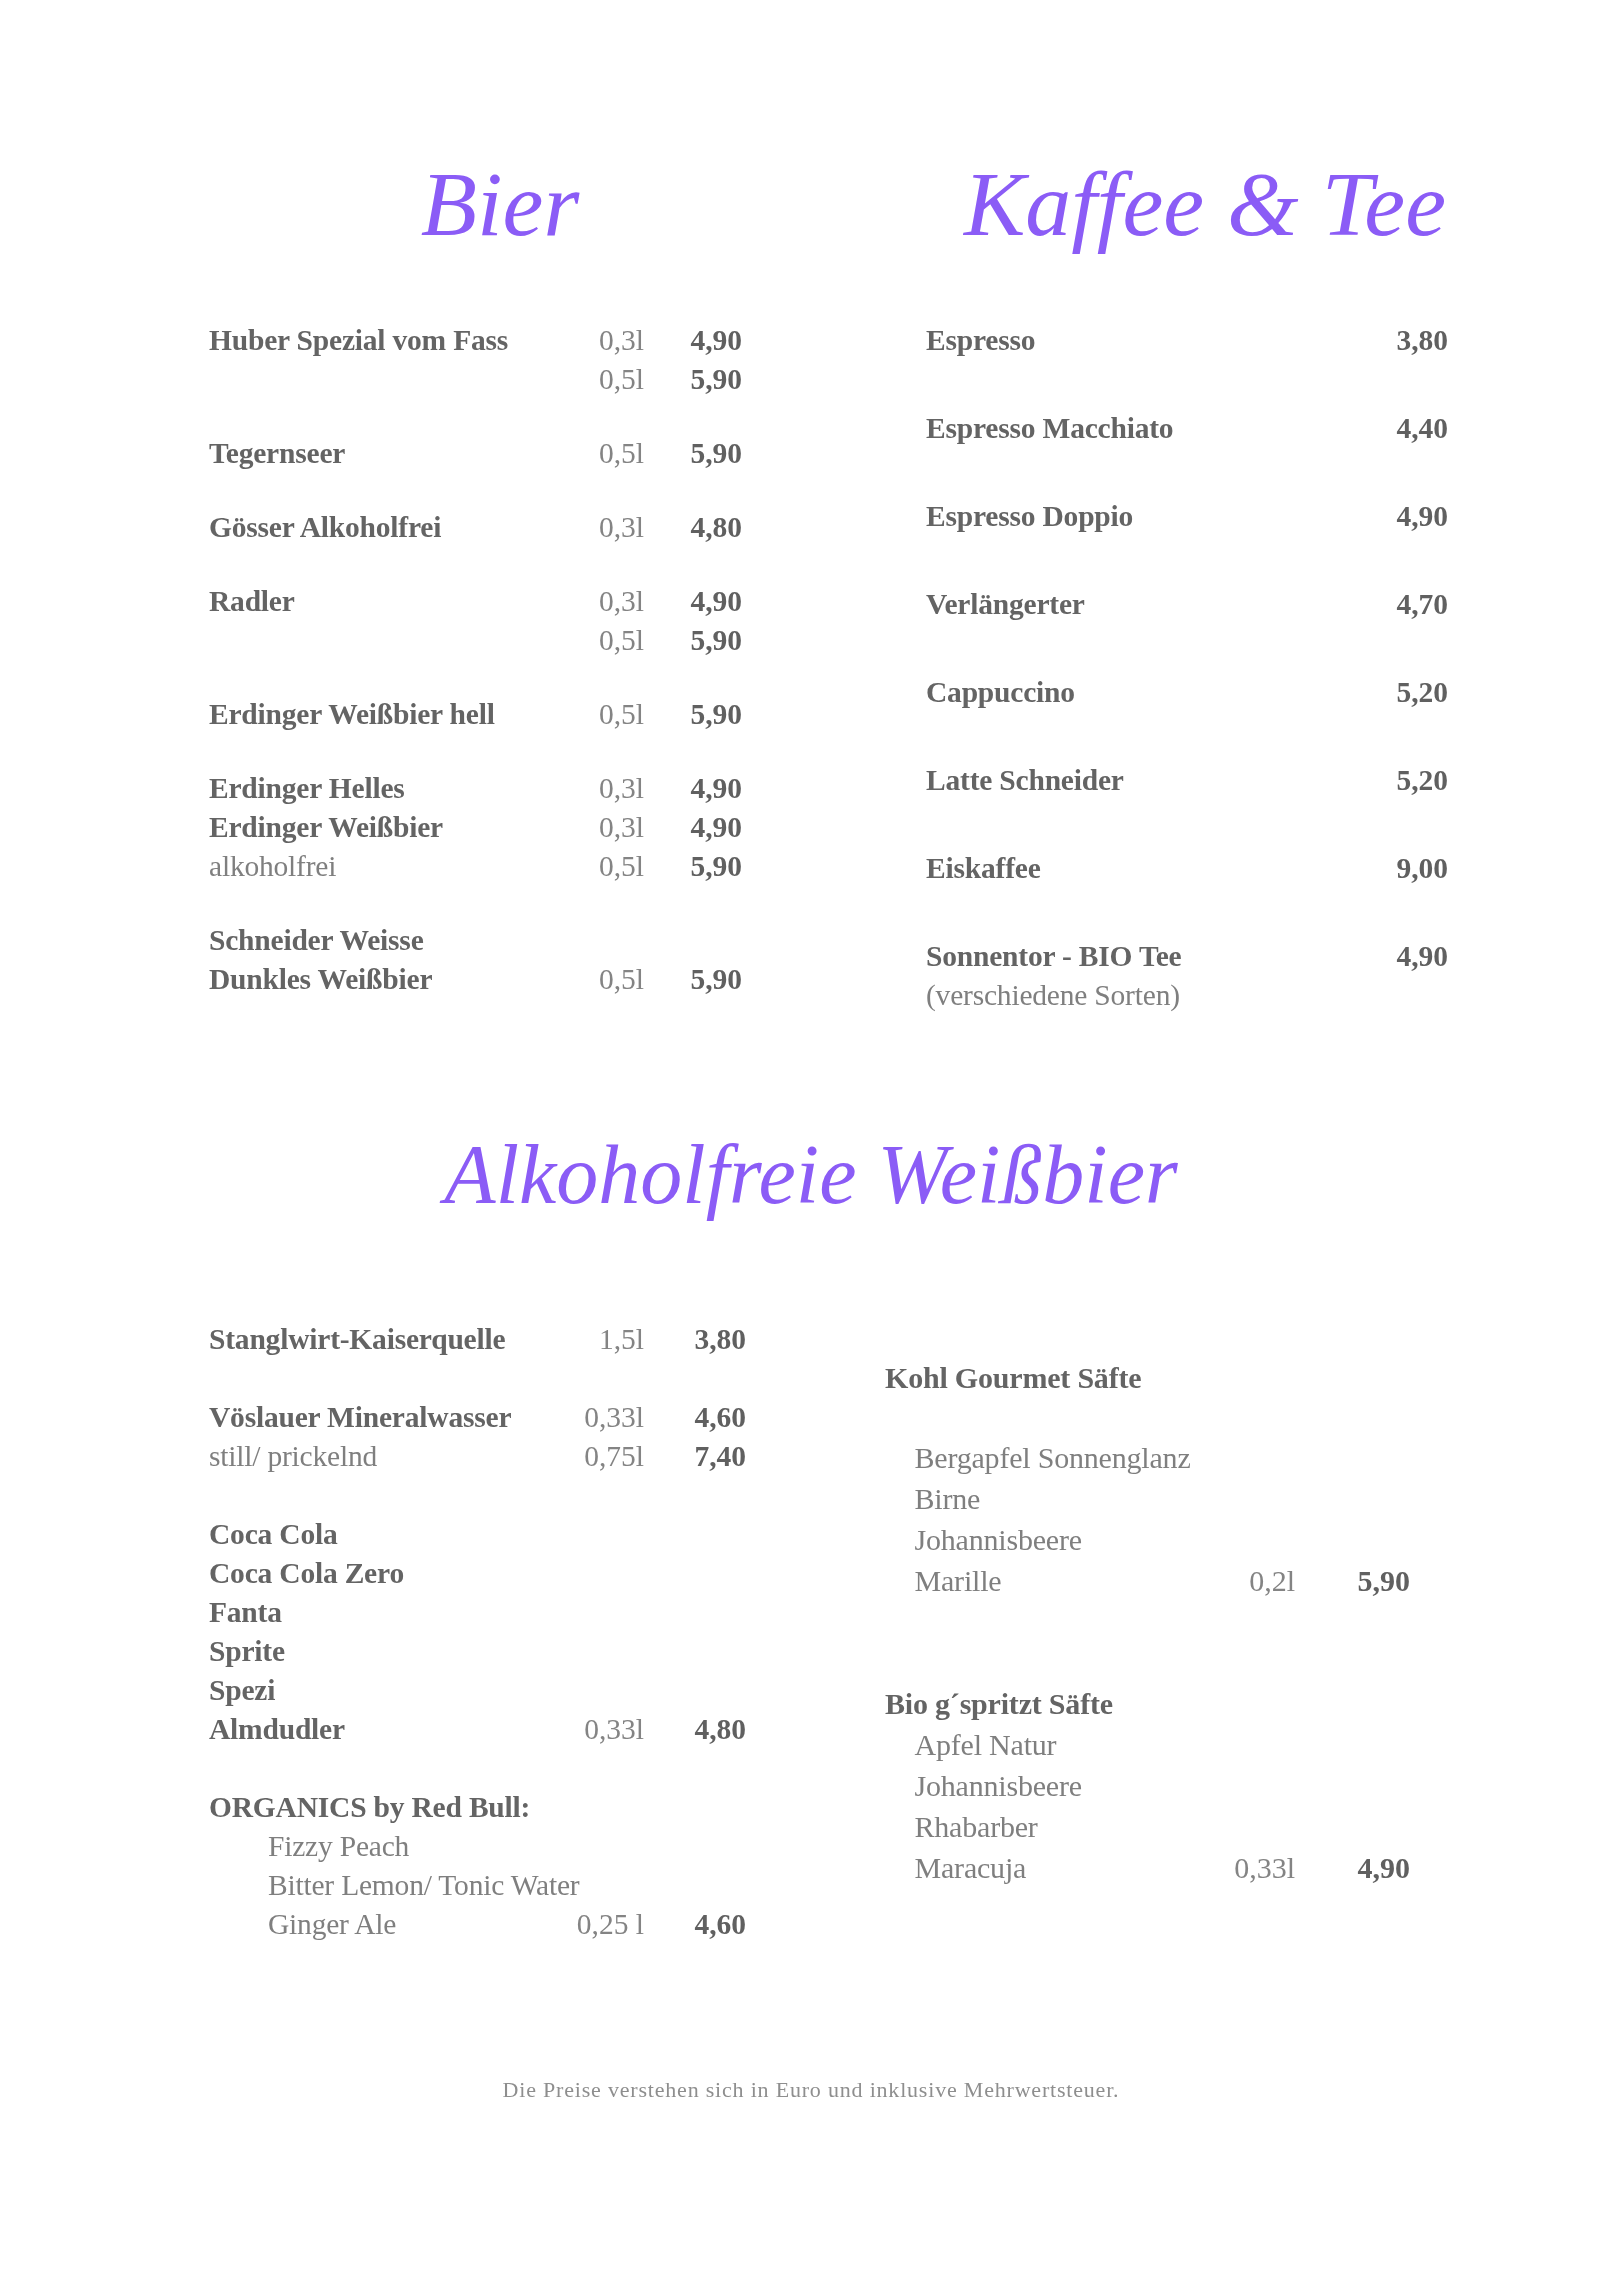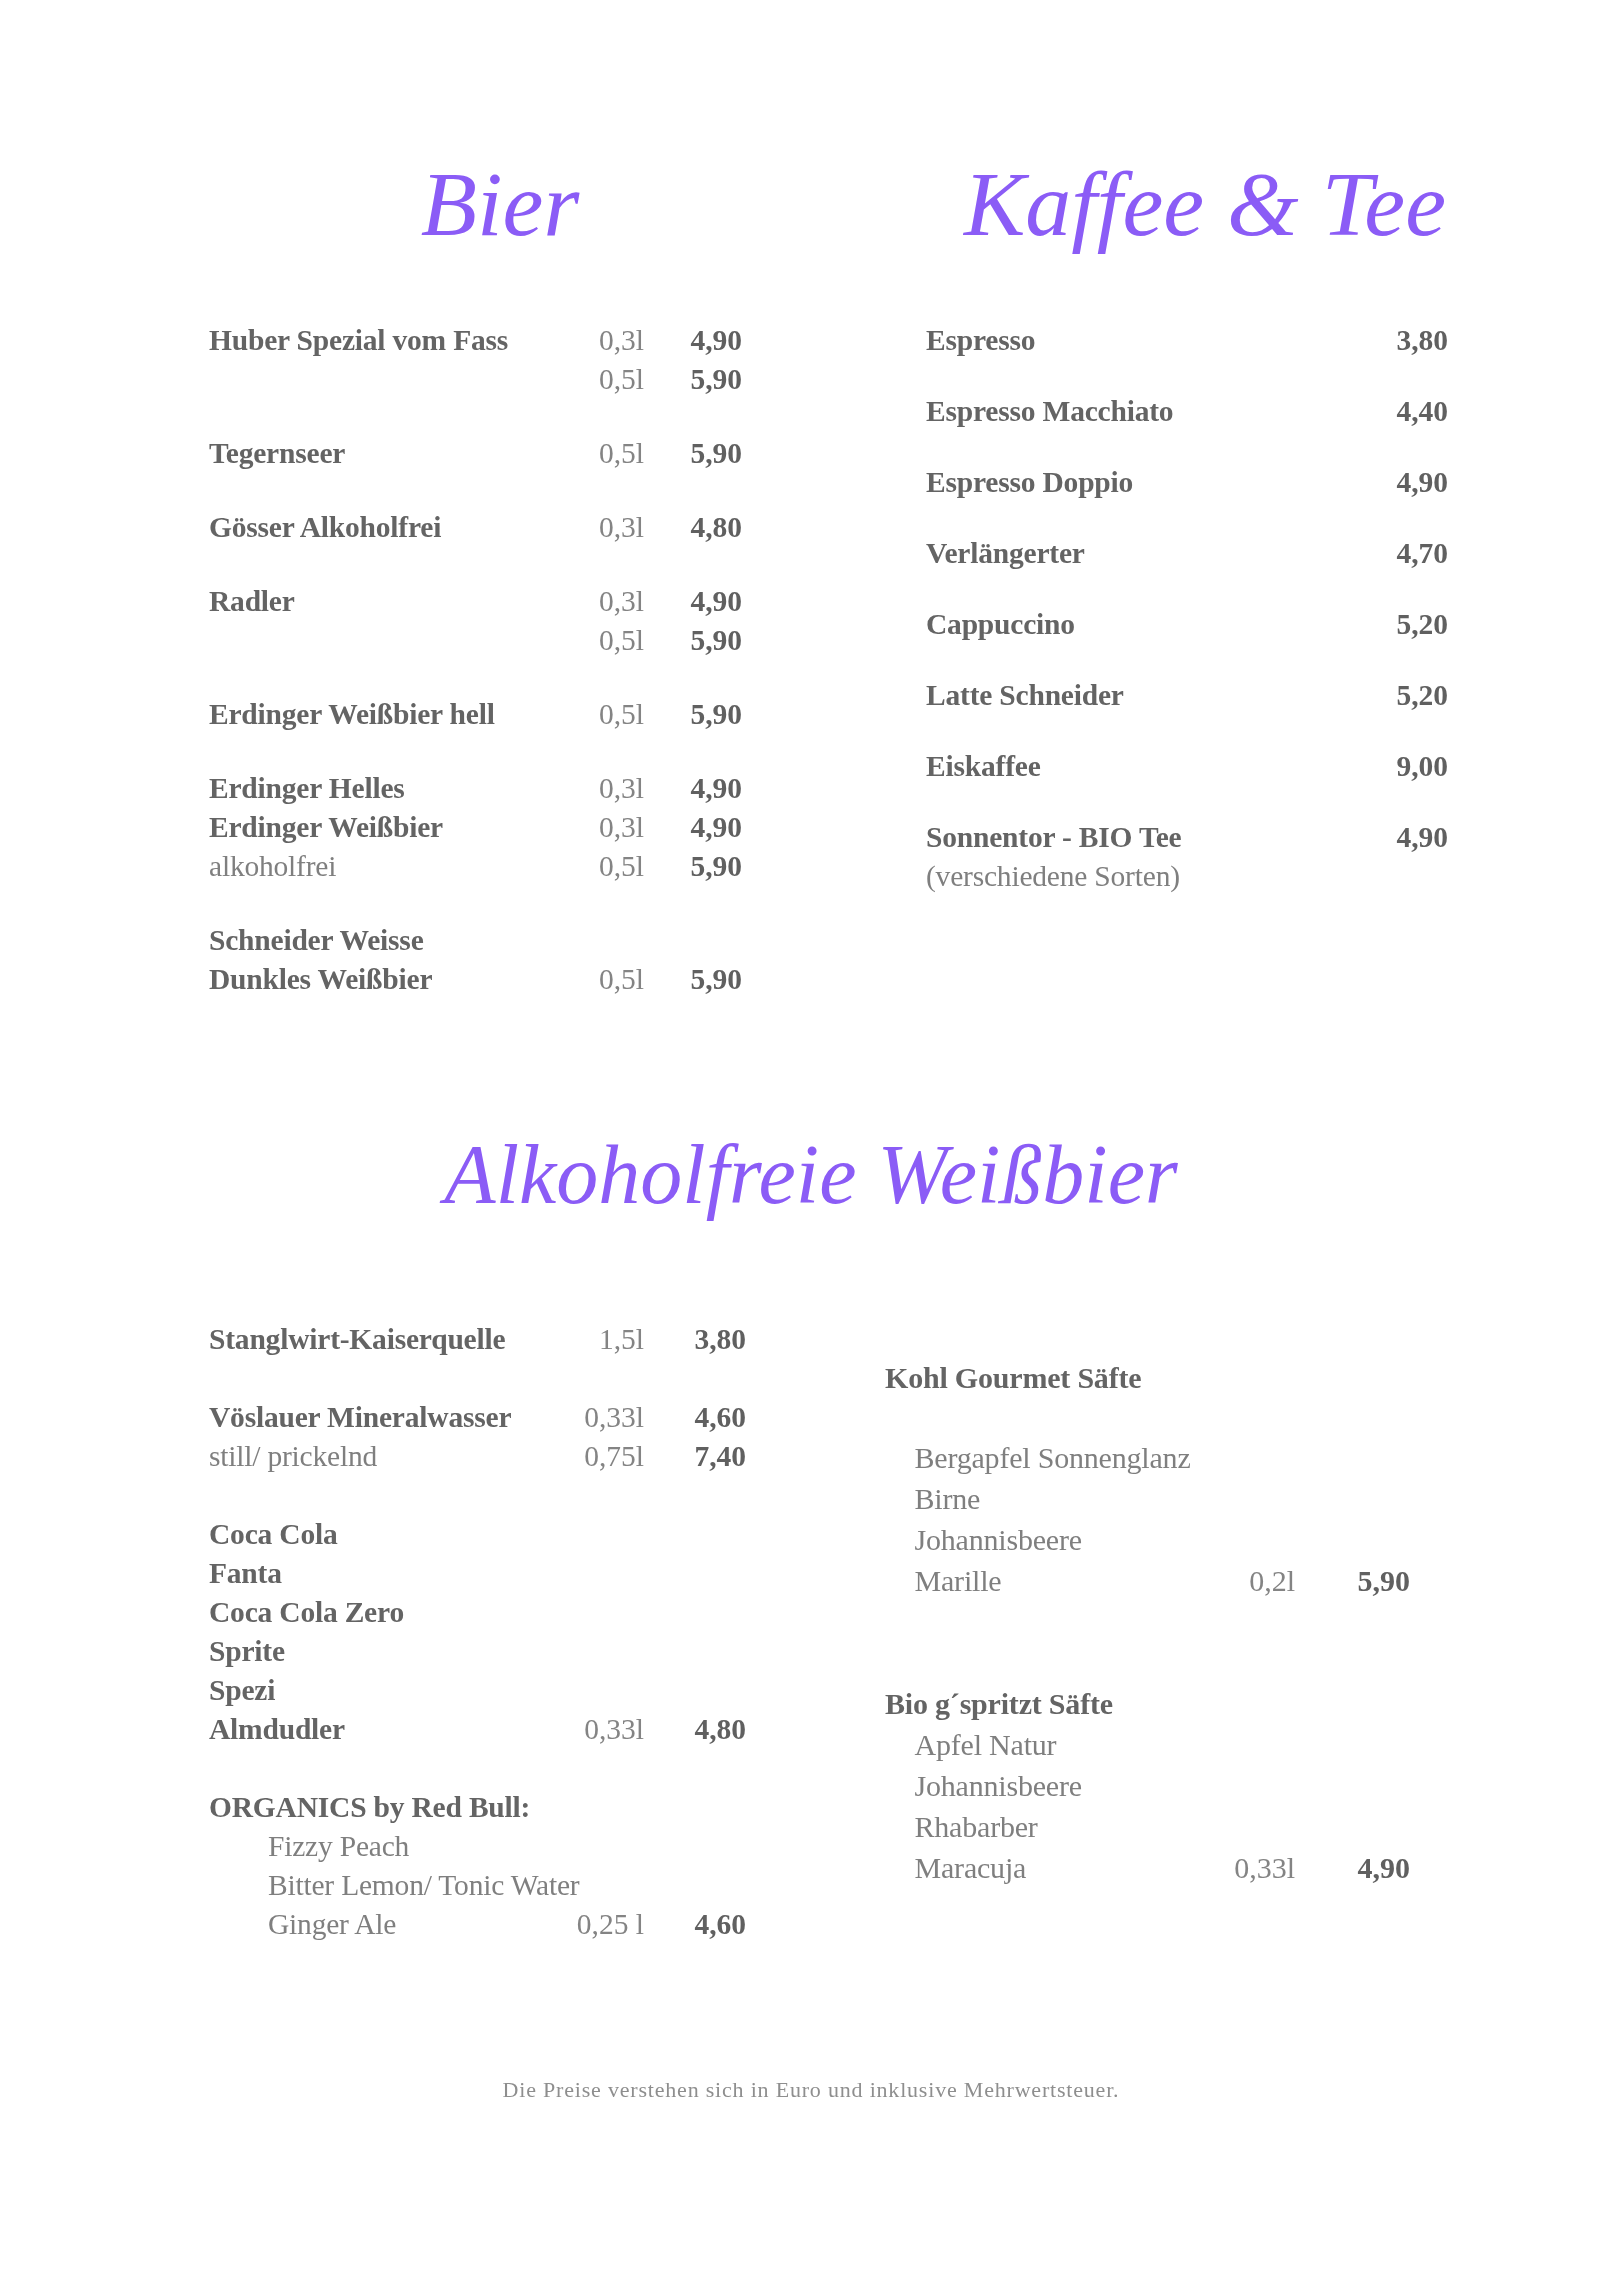--- a/index.html
+++ b/index.html
@@ -22,21 +22,21 @@
   .muted{font-weight:400;color:#7f7f7f;}
   .size{font-weight:400;color:#848484;text-align:right;white-space:nowrap;}
   .price{font-weight:700;color:#606060;text-align:right;white-space:nowrap;}
 
   .col-bier{left:209px;top:321px;width:533px;font-size:29.5px;}
   .col-bier .line{grid-template-columns:1fr 123px 98px;line-height:39px;}
   .col-bier .item + .item{margin-top:35px;}
 
   .col-kaffee{left:926px;top:321px;width:522px;font-size:29.5px;}
   .col-kaffee .line{grid-template-columns:1fr 107px;line-height:39px;}
-  .col-kaffee .item + .item{margin-top:32px;}
+  .col-kaffee .item + .item{margin-top:49px;}
 
   .col-soft-left{left:209px;top:1320px;width:537px;font-size:29.5px;}
   .col-soft-left .line{grid-template-columns:1fr 123px 102px;line-height:39px;}
   .col-soft-left .item + .item{margin-top:39px;}
   .col-soft-left .indent{padding-left:59px;}
 
   .col-soft-right{left:885px;top:1357px;width:525px;font-size:30px;}
   .col-soft-right .line{grid-template-columns:1fr 115px 115px;line-height:41px;}
   .col-soft-right .item + .item{margin-top:39px;}
   .col-soft-right .indent{padding-left:29.5px;}
@@ -210,26 +210,26 @@
           <span class="price">7,40</span>
         </div>
       </div>
       <div class="item">
         <div class="line">
           <span class="name">Coca Cola</span>
           <span class="size"></span>
           <span class="price"></span>
         </div>
         <div class="line">
+          <span class="name">Coca Cola Zero</span>
+          <span class="size"></span>
+          <span class="price"></span>
+        </div>
+        <div class="line">
           <span class="name">Fanta</span>
-          <span class="size"></span>
-          <span class="price"></span>
-        </div>
-        <div class="line">
-          <span class="name">Coca Cola Zero</span>
           <span class="size"></span>
           <span class="price"></span>
         </div>
         <div class="line">
           <span class="name">Sprite</span>
           <span class="size"></span>
           <span class="price"></span>
         </div>
         <div class="line">
           <span class="name">Spezi</span>

